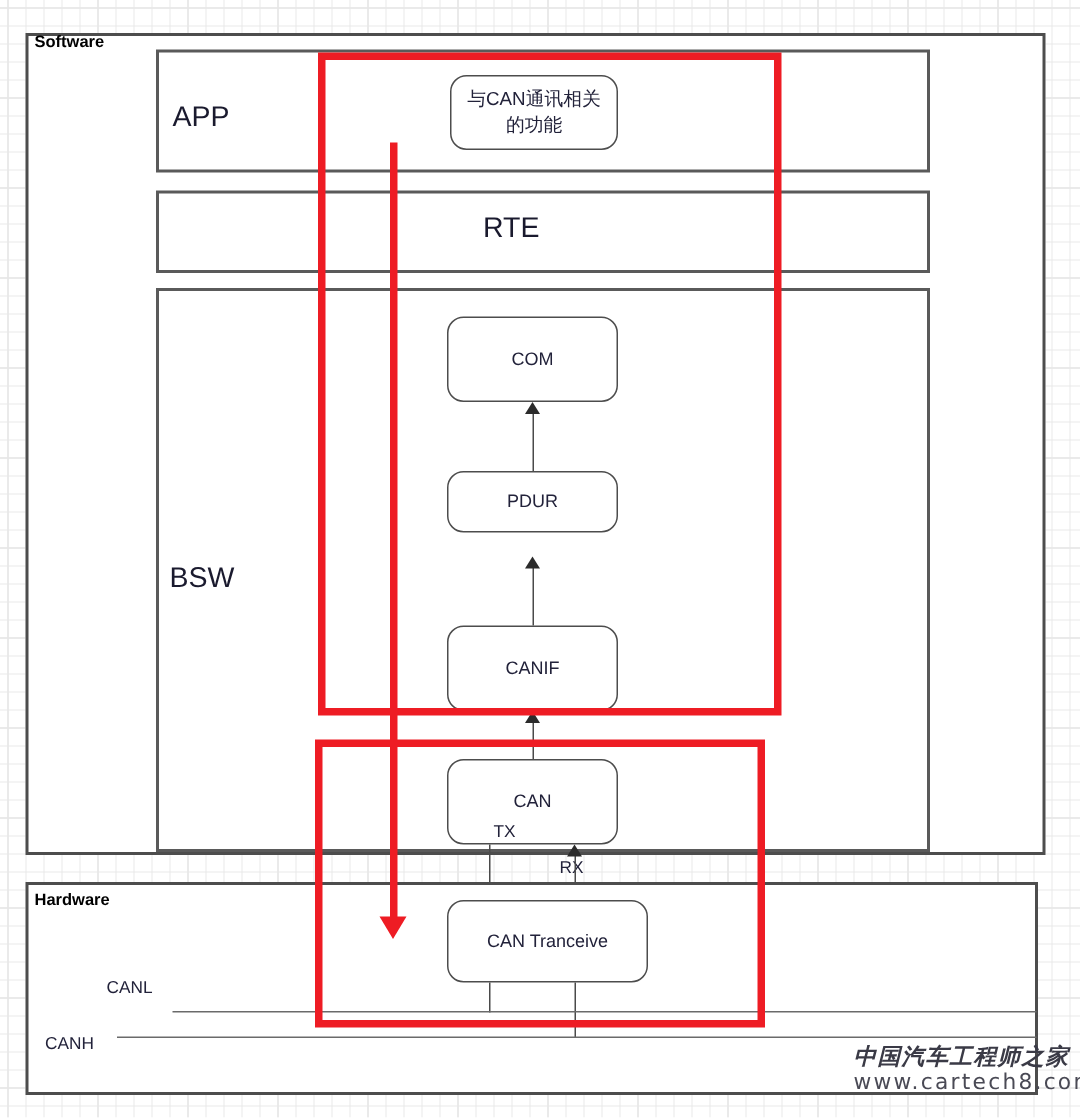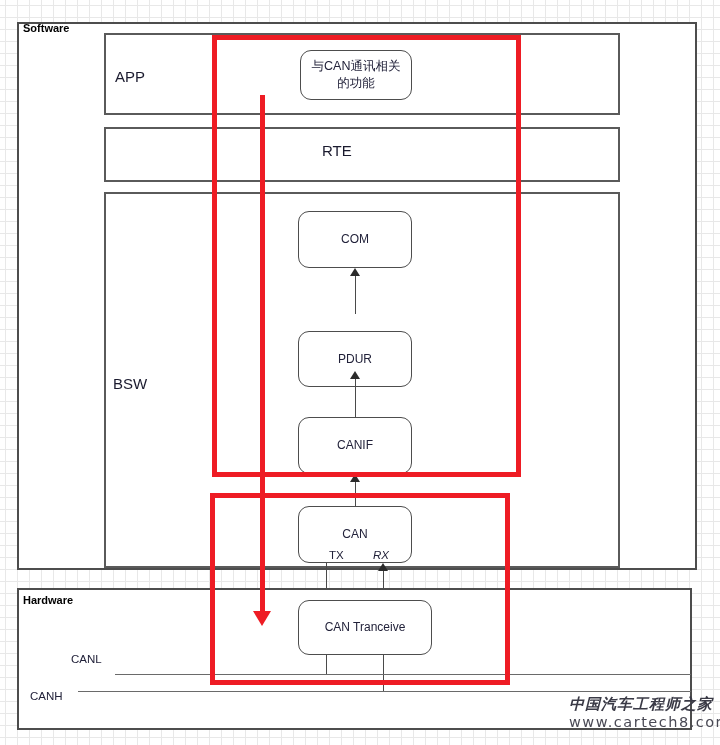--- a/index.html
+++ b/index.html
@@ -36,21 +36,21 @@
   }
 
   
   .layer-band {
     position: absolute;
     background: #ffffff;
     border: 2px solid #5a5a5a;
   }
   .layer-title {
     position: absolute;
-    font-size: 15px;
+    font-size: 19px;
     color: #1a1a2e;
     white-space: nowrap;
   }
 
   
   .module {
     position: absolute;
     background: #ffffff;
     border: 1.5px solid #4d4d4d;
     border-radius: 11px;
@@ -158,35 +158,35 @@
   <div class="layer-title" style="left:322px; top:142px;">RTE</div>
 
   <div class="layer-band" style="left:104px; top:192px; width:516px; height:376px;"></div>
   <div class="layer-title" style="left:113px; top:375px;">BSW</div>
 
   <div class="module" style="left:298px; top:211px; width:114px; height:57px;">COM</div>
 
   <div class="vline" style="left:355px; top:270px; height:44px;"></div>
   <div class="arrow-up" style="left:350px; top:268px;"></div>
 
-  <div class="module" style="left:298px; top:331px; width:114px; height:56px;">PDUR</div>
+  <div class="module" style="left:298px; top:314px; width:114px; height:41px;">PDUR</div>
 
   <div class="vline" style="left:355px; top:373px; height:44px;"></div>
   <div class="arrow-up" style="left:350px; top:371px;"></div>
 
   <div class="module" style="left:298px; top:417px; width:114px; height:57px;">CANIF</div>
 
   <div class="vline" style="left:355px; top:476px; height:30px;"></div>
   <div class="arrow-up" style="left:350px; top:474px;"></div>
 
   <div class="module" style="left:298px; top:506px; width:114px; height:57px;">
     <span style="">CAN</span>
   </div>
   <div class="tag" style="left:313px; top:549px;margin-left:16px;">TX</div>
-  <div class="tag" style="left:373px; top:549px;font-style:italic;">RX</div>
+  <div class="tag" style="left:373px; top:573px;">RX</div>
 
   <div class="vline" style="left:326px; top:563px; height:30px;"></div>
   <div class="arrow-down" style="left:321px; top:592px;"></div>
 
   <div class="vline" style="left:383px; top:565px; height:35px;"></div>
   <div class="arrow-up" style="left:378px; top:563px;"></div>
 
   <div class="outer-box" style="left:17px; top:588px; width:675px; height:142px;"></div>
   <div class="outer-label" style="left:23px; top:594px;">Hardware</div>
 

